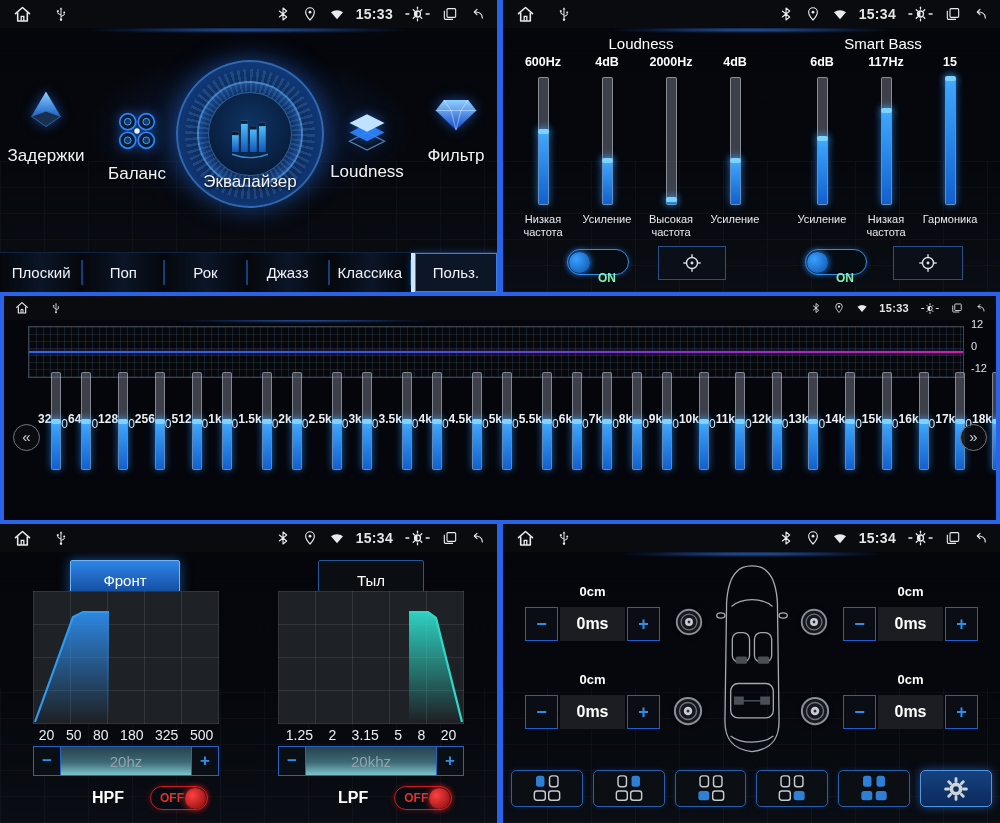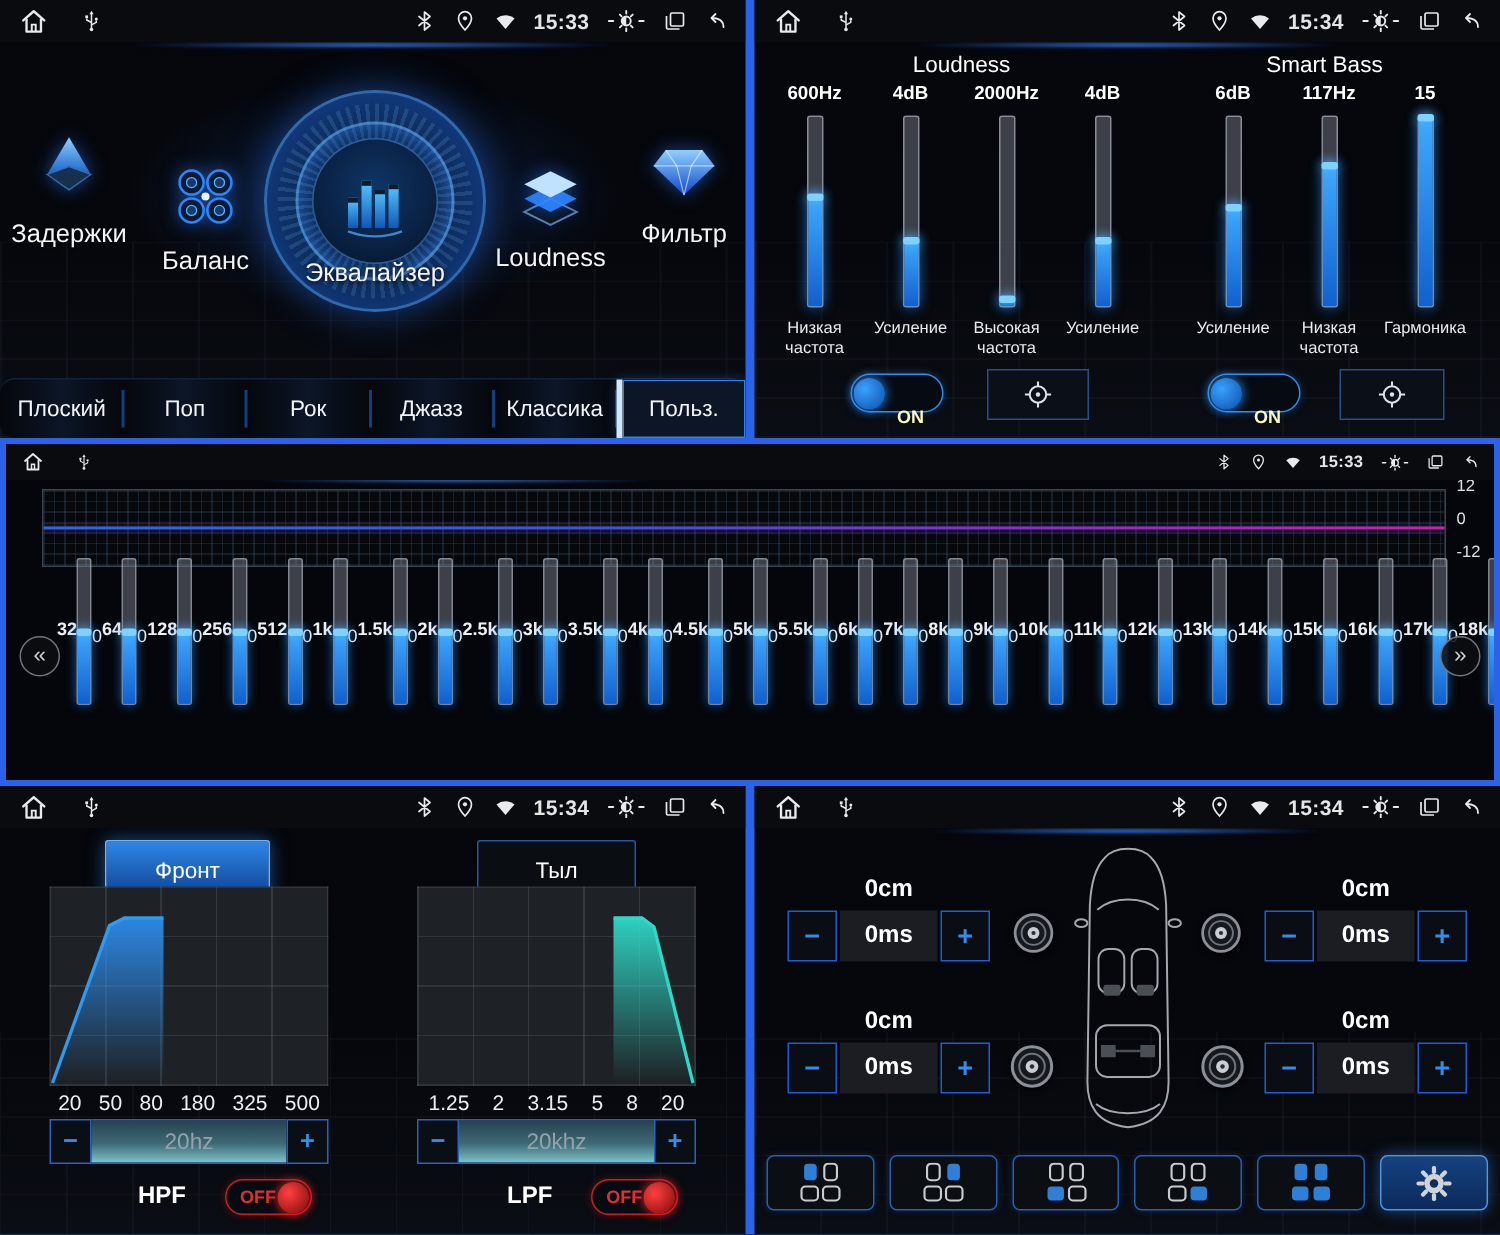--- a/index.html
+++ b/index.html
@@ -38,39 +38,39 @@
     background:radial-gradient(circle at 50% 45%,#12386e 0%,#0d2a56 55%,#071a38 100%);
     border:2px solid rgba(80,160,255,.55);
     box-shadow:0 0 26px rgba(40,120,255,.5), inset 0 0 30px rgba(30,100,220,.55);}
   .cb-spokes{position:absolute;inset:7px;border-radius:50%;overflow:hidden;
     background:repeating-conic-gradient(rgba(120,190,255,.16) 0deg 2.5deg,transparent 2.5deg 6deg);}
   .cb-ring{position:absolute;inset:19px;border-radius:50%;border:2px solid rgba(100,180,255,.6);box-shadow:inset 0 0 14px rgba(60,140,255,.55);}
   .cb-core{position:absolute;inset:30px;border-radius:50%;display:flex;align-items:center;justify-content:center;
     background:radial-gradient(circle at 50% 40%,#0f3566,#081c3a 75%);border:1px solid rgba(90,170,255,.45);}
   .cb-label{position:absolute;left:0;right:0;top:110px;text-align:center;color:#f2f4f7;font-size:17px;text-shadow:0 1px 3px #000;}
 
-  .preset-bar{position:absolute;left:0;right:0;bottom:0;height:40px;display:flex;background:#05070b;border-top:1px solid rgba(60,120,220,.25);z-index:6;border-radius:10px;}
+  .preset-bar{position:absolute;left:0;right:0;bottom:0;height:40px;display:flex;background:#05070b;border-top:1px solid rgba(60,120,220,.25);z-index:6;}
   .preset{flex:1;position:relative;display:flex;align-items:center;justify-content:center;color:#f2f4f7;font-size:15px;
     background:linear-gradient(90deg,rgba(18,36,66,0) 0%,rgba(22,46,86,.38) 50%,rgba(18,36,66,0) 100%);}
   .preset::after{content:"";position:absolute;right:-1px;top:7px;bottom:7px;width:2px;background:#12407f;}
   .preset:last-child::after{display:none;}
   .preset.sel{background:#0c1626;box-shadow:inset 0 0 0 1px #3b82e0, 0 0 8px rgba(50,130,255,.35);border-left:4px solid #cfe8ff;}
 
   
   .sec-title{position:absolute;color:#fff;font-size:15px;top:35px;text-align:center;}
   .ls-sec{position:absolute;top:55px;display:flex;}
   .ls-col{width:64px;display:flex;flex-direction:column;align-items:center;}
   .ls-val{height:16px;color:#fff;font-size:12.5px;font-weight:bold;margin-bottom:6px;}
   .vtrack{position:relative;width:11px;height:128px;background:rgba(130,136,148,.45);border:1px solid rgba(200,206,216,.55);border-radius:2px;}
   .vfill{position:absolute;left:0;right:0;bottom:0;background:linear-gradient(180deg,#3fa9ff,#1160cf);box-shadow:0 0 9px rgba(45,145,255,.85);border-radius:1px;}
   .vcap{position:absolute;top:-2px;left:-1px;right:-1px;height:5px;background:#7dd2ff;border-radius:2px;box-shadow:0 0 8px #4db4ff;display:block;}
   .ls-lab{margin-top:8px;color:#e9ebef;font-size:11px;line-height:1.2;text-align:center;height:28px;}
   .toggle{position:absolute;width:62px;height:26px;border:1.5px solid #2f8fea;border-radius:14px;display:flex;align-items:center;background:#060b12;box-shadow:0 0 6px rgba(45,130,240,.35);}
   .toggle .knob{width:21px;height:21px;border-radius:50%;margin:1px;background:radial-gradient(circle at 35% 35%,#3aa0ff,#0c4fa8);box-shadow:0 0 7px #2e8fff;}
-  .toggle .ttxt{color:#fef9c3;font-size:12px;font-weight:bold;margin-left:7px;margin-top:32px;}
+  .toggle .ttxt{color:#86efac;font-size:12px;font-weight:bold;margin-left:7px;margin-top:32px;}
   .toggle.off{border-color:#cf1d1d;box-shadow:0 0 6px rgba(230,40,40,.3);}
   .toggle.off .ttxt{color:#e23030;margin:0 0 0 9px;}
   .toggle.off .knob{margin-left:auto;background:radial-gradient(circle at 35% 35%,#ff4040,#7d0a0a);box-shadow:0 0 7px #e22;}
   .reset-btn{position:absolute;height:34px;background:#0b1018;border:1px solid #2a4e86;display:flex;align-items:center;justify-content:center;color:#dfe3e8;}
   .reset-btn svg{width:22px;height:22px;}
 
   
   .eq-graph{position:absolute;left:24px;top:30px;width:936px;height:52px;border:1px solid #3a4550;background:#06080c;
     background-image:repeating-linear-gradient(90deg,rgba(70,95,120,.28) 0 1px,transparent 1px 7px),repeating-linear-gradient(0deg,rgba(70,95,120,.24) 0 1px,transparent 1px 7px);}
   .eq-line{position:absolute;left:0;right:0;top:24px;height:2px;background:linear-gradient(90deg,#2a6adf 0%,#3a55d8 40%,#8a2fc8 70%,#d01fa8 100%);box-shadow:0 0 4px rgba(120,60,220,.6);}
@@ -95,21 +95,21 @@
   .ticks{position:absolute;width:186px;top:203px;display:flex;justify-content:space-around;color:#eceef1;font-size:14px;}
   .stepper{position:absolute;top:222px;width:186px;height:30px;display:flex;}
   .stp-btn{width:28px;height:30px;background:#0a0f16;border:1px solid #2a62c0;color:#2f8fea;font-size:17px;font-weight:bold;display:flex;align-items:center;justify-content:center;}
   .stp-track{flex:1;border-top:1px solid #2a62c0;border-bottom:1px solid #2a62c0;background:linear-gradient(180deg,#27424e 0%,#3d6a75 55%,#7cc3cb 100%);display:flex;align-items:center;justify-content:center;color:#93a3ad;font-size:15px;}
   .flt-row{position:absolute;top:260px;height:28px;display:flex;align-items:center;gap:26px;margin-left:32px;}
   .flt-name{color:#fff;font-size:16px;font-weight:bold;}
   .toggle.small{position:static;width:58px;height:24px;}
 
   
   .delay-ctl{position:absolute;width:135px;}
-  .d-cm{color:#fff;font-size:16px;font-weight:bold;text-align:center;height:18px;}
+  .d-cm{color:#fff;font-size:13px;font-weight:bold;text-align:center;height:18px;}
   .d-row{margin-top:5px;display:flex;gap:2px;height:34px;}
   .sq{width:33px;height:34px;background:#0a0e14;border:1px solid #1d5fd0;color:#2f8fea;font-size:18px;font-weight:bold;display:flex;align-items:center;justify-content:center;padding:0;}
   .d-ms{flex:1;background:#1b1d22;color:#fff;font-size:16px;font-weight:bold;display:flex;align-items:center;justify-content:center;}
   .car{position:absolute;left:208px;top:30px;width:82px;height:218px;}
   .spk{position:absolute;width:28px;height:28px;filter:drop-shadow(0 1px 2px #000);}
   .seat-row{position:absolute;left:8px;right:8px;top:246px;height:37px;display:flex;gap:10px;}
   .seat-btn{flex:1;background:#0b0e13;border:1px solid #2a5fae;border-radius:5px;display:flex;align-items:center;justify-content:center;box-shadow:0 0 5px rgba(40,100,200,.25);}
   .seat-btn.sel{background:linear-gradient(180deg,#15427f,#0b2a5c);border:1px solid #4f97e8;box-shadow:0 0 10px rgba(60,140,255,.5);}
   .seat-btn .gear{width:26px;height:26px;color:#cfd4da;}
 </style>

